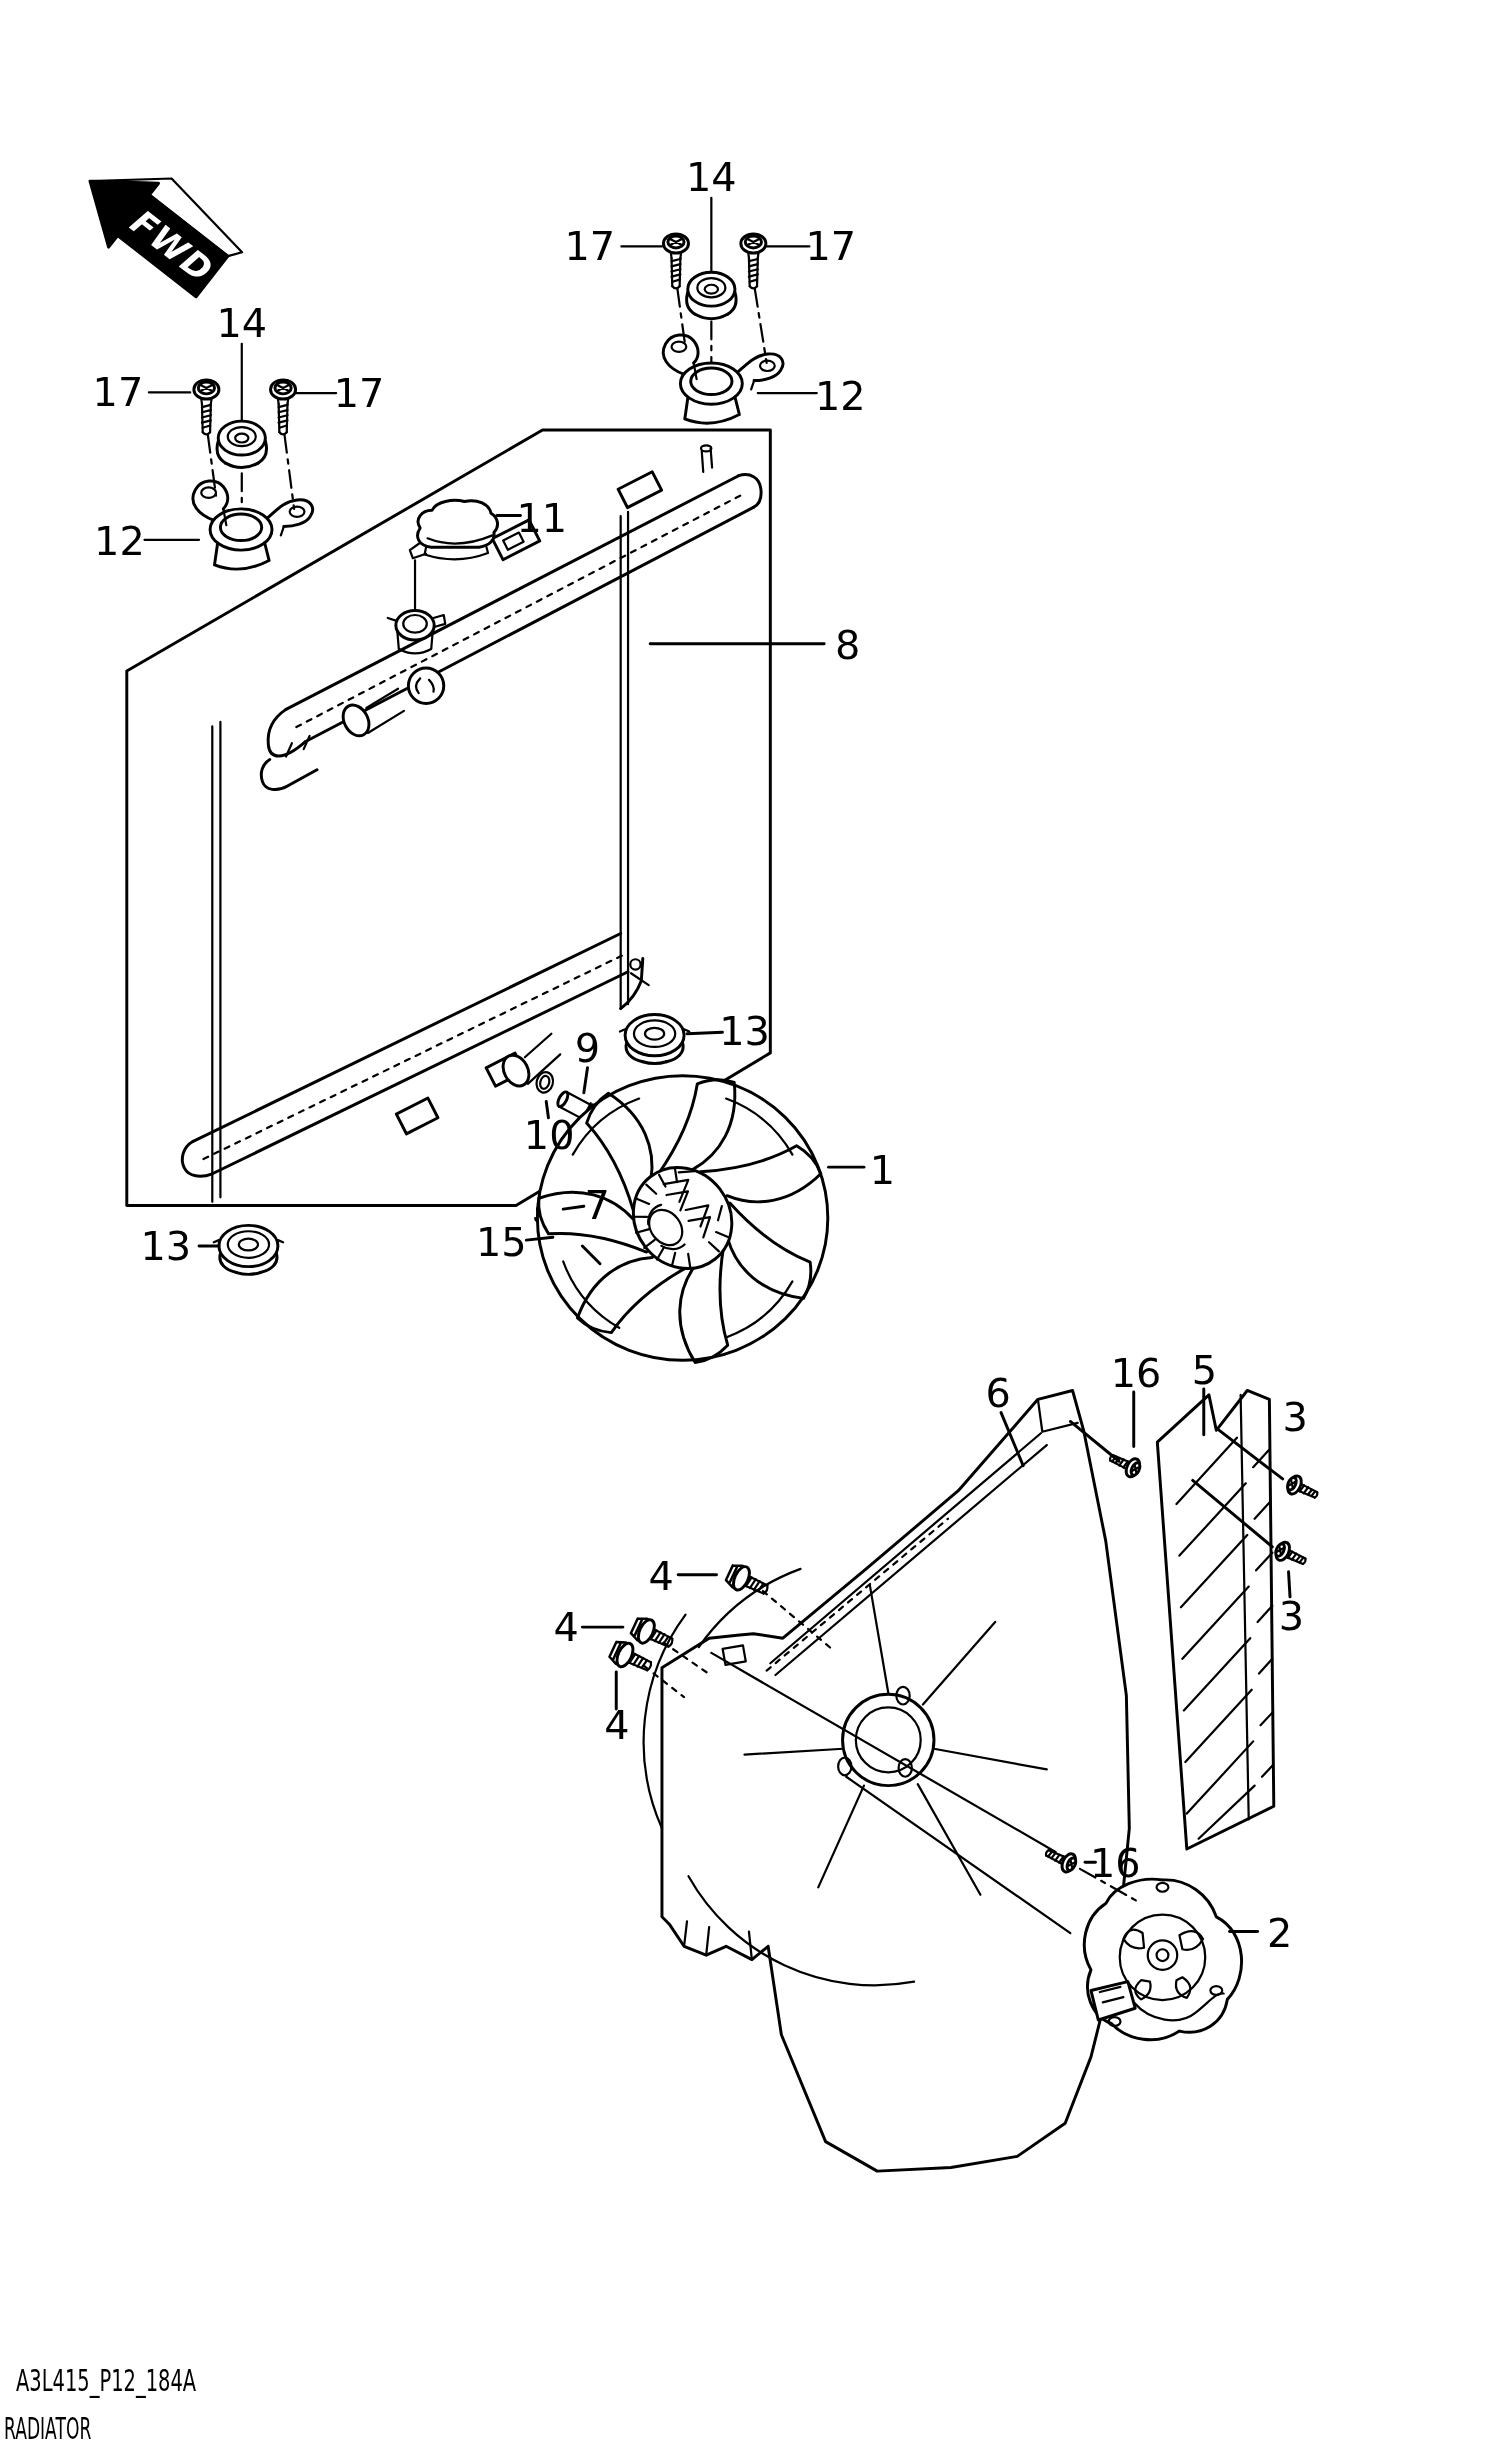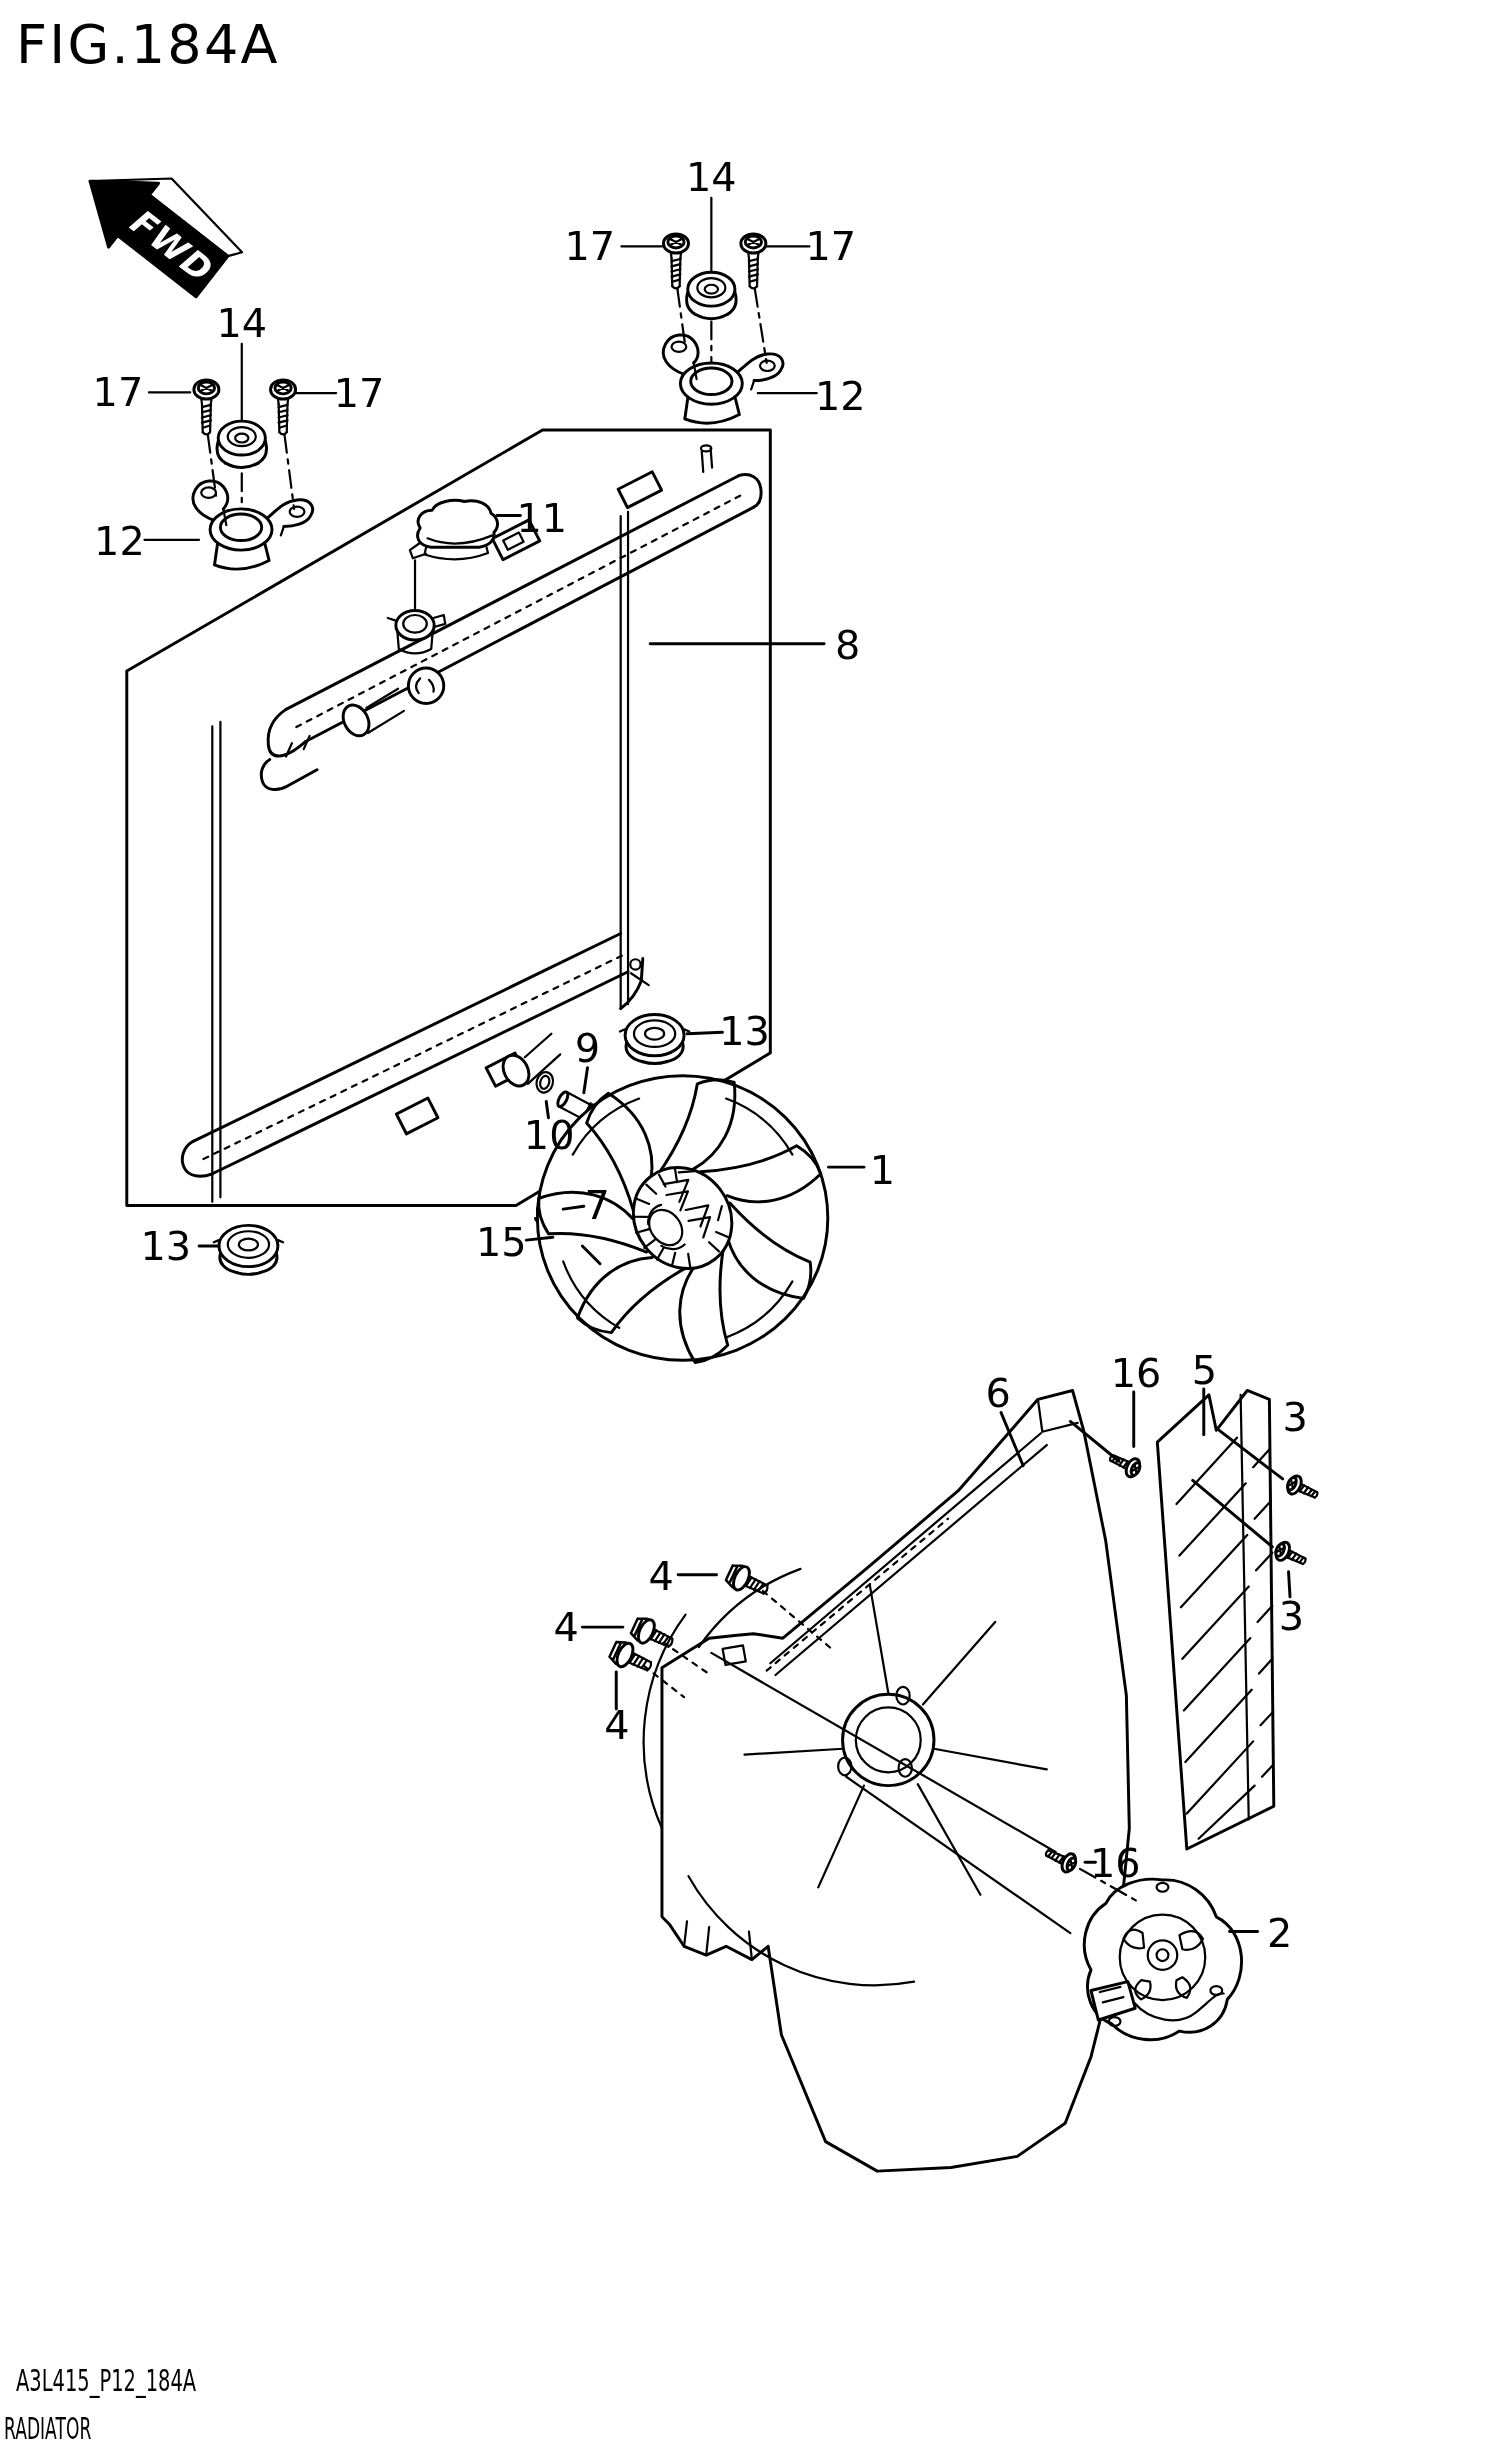--- a/index.html
+++ b/index.html
@@ -19,21 +19,20 @@
   .fwdtxt{font-size:46px;font-weight:bold;font-style:italic;fill:#fff;letter-spacing:2px;}
   .hdr{position:absolute;left:16px;top:13.3px;font-size:54px;letter-spacing:2.2px;color:#000;white-space:nowrap;}
   .fcode{position:absolute;left:16px;top:2364px;font-size:29.5px;color:#000;transform:scaleX(0.66);transform-origin:left top;white-space:nowrap;}
   .fname{position:absolute;left:3.7px;top:2412px;font-size:29.5px;color:#000;transform:scaleX(0.58);transform-origin:left top;white-space:nowrap;}
 </style>
 </head>
 <body>
 
 <div id="stage">
 
-  <div class="hdr">FIG.184A</div>
 
   <svg width="1506" height="2450" viewBox="0 0 2043 3323">
 
     <defs>
       <g id="screw17">
         <ellipse cx="0" cy="0" rx="17" ry="13" class="f"></ellipse>
         <ellipse cx="0" cy="-2" rx="11" ry="8" class="f"></ellipse>
         <path class="thin" d="M -8,-6 L 8,2 M 8,-6 L -8,2"></path>
         <path class="thin" d="M -7,12 L -6,20 M 7,12 L 6,20"></path>
         <path class="thin" d="M -6,20 L -5,58 M 6,20 L 5,58"></path>

